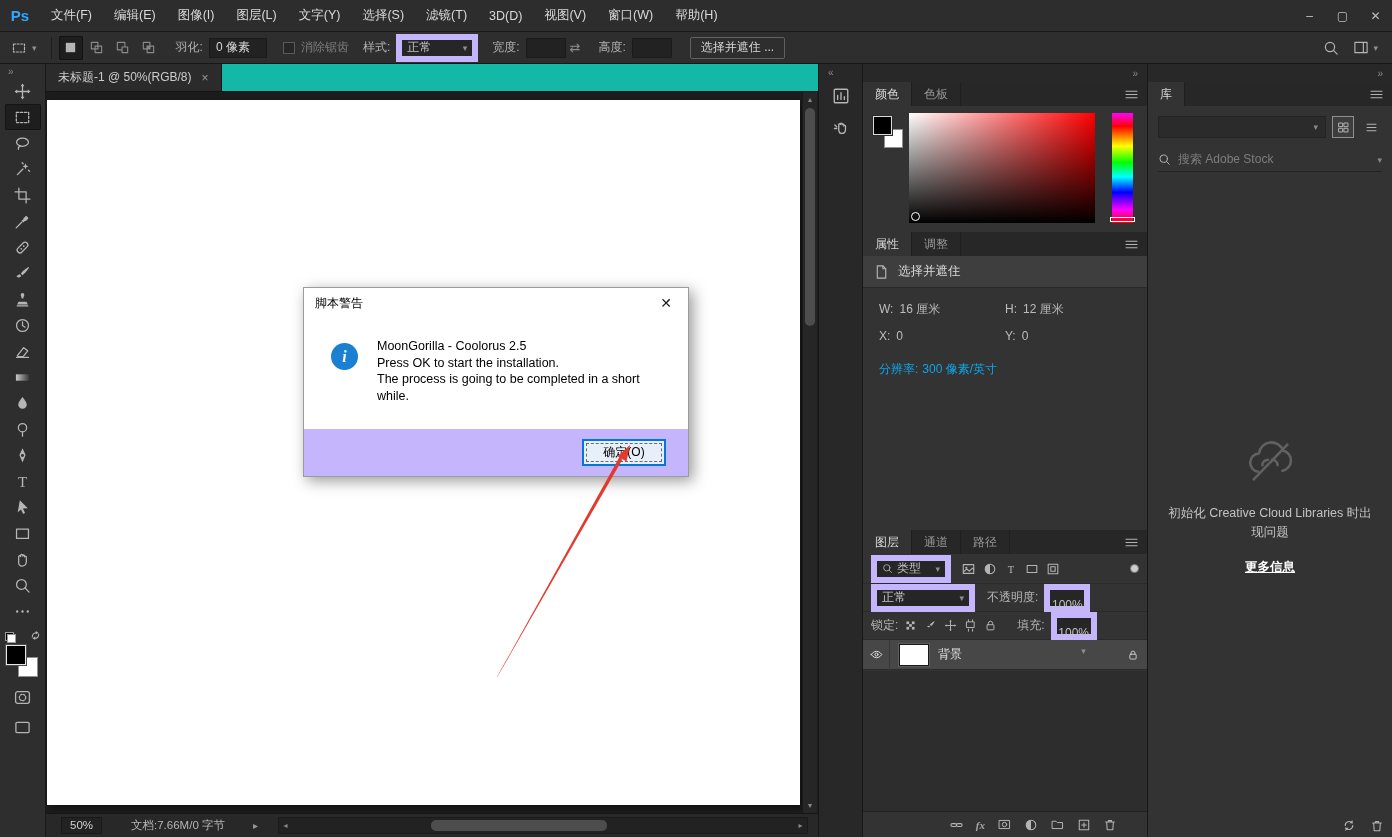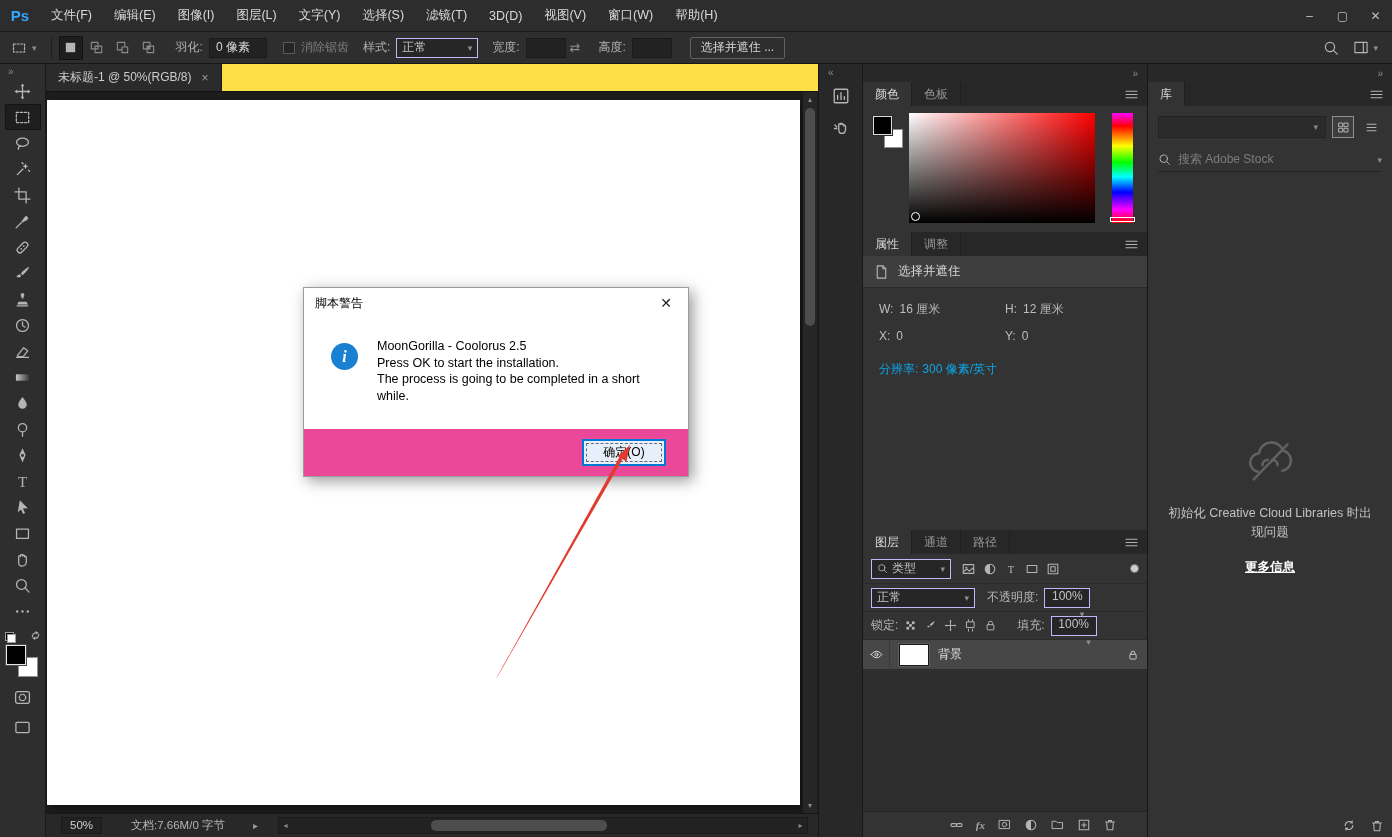--- a/index.html
+++ b/index.html
@@ -23,21 +23,21 @@
   .tool-preset{display:flex;align-items:center;gap:4px;padding:0 8px 0 10px;}
   .ob-sep{width:1px;height:22px;background:#1e1e1e;margin:0 6px;}
   .mode-btn{width:24px;height:24px;display:flex;align-items:center;justify-content:center;margin:0 1px;border-radius:2px;}
   .mode-btn.selected{background:#1e1e1e;box-shadow:inset 0 0 0 1px #121212;}
   .ob-label{margin:0 6px 0 14px;color:#b0b0b0;}
   .ob-field{height:20px;background:#222;border:1px solid #1a1a1a;color:#d6d6d6;display:flex;align-items:center;padding:0 6px;}
   .ob-field.small{width:40px;}
   .ob-field.feather{width:58px;}
   .cb{width:12px;height:12px;border:1px solid #5a5a5a;background:#262626;display:inline-block;margin:0 6px 0 16px;}
   .cb-label{color:#7d7d7d;}
-  .dd{height:20px;background:#262626;border:1px solid #c4b5fd;display:flex;align-items:center;padding:0 5px;color:#c3c3c3;gap:6px;}
+  .dd{height:20px;background:#262626;border:6px solid #c4b5fd;display:flex;align-items:center;padding:8px 5px;color:#c3c3c3;gap:6px;}
   .dd .chev{margin-left:auto;color:#8e8e8e;font-size:9px;}
   .ob-style-dd{width:82px;}
   .swap{margin:0 4px;color:#8e8e8e;font-size:13px;}
   .ob-btn{height:22px;border:1px solid #616161;border-radius:2px;padding:0 10px;display:flex;align-items:center;color:#d6d6d6;margin-left:18px;background:#2e2e2e;}
   .ob-right{margin-left:auto;display:flex;align-items:center;gap:14px;padding-right:14px;}
 
   
   .toolcol{position:absolute;left:0;top:64px;width:46px;bottom:0;background:#2e2e2e;border-right:1px solid #191919;display:flex;flex-direction:column;align-items:center;z-index:5;}
   .tool-chevron{align-self:flex-start;padding:2px 0 1px 8px;font-size:10px;color:#8a8a8a;}
   .tool{width:36px;height:26px;display:flex;align-items:center;justify-content:center;border-radius:2px;}
@@ -47,21 +47,21 @@
   .mini-default::before{content:"";position:absolute;left:0;top:0;width:7px;height:7px;background:#000;border:1px solid #9a9a9a;}
   .mini-default::after{content:"";position:absolute;right:0;bottom:0;width:7px;height:7px;background:#fff;border:1px solid #9a9a9a;}
   .mini-swap{position:absolute;right:0;top:-2px;}
   .sw-stack{position:absolute;left:1px;top:13px;width:34px;height:34px;}
   .fg-sw{position:absolute;left:0;top:0;width:20px;height:20px;background:#000;border:1px solid #e6e6e6;box-shadow:0 0 0 1px #4d4d4d;z-index:2;}
   .bg-sw{position:absolute;left:12px;top:12px;width:20px;height:20px;background:#fff;border:1px solid #8e8e8e;z-index:1;}
   .tb-btn{width:36px;height:26px;display:flex;align-items:center;justify-content:center;margin-top:4px;}
 
   
   .canvasarea{position:absolute;left:46px;top:64px;width:772px;bottom:0;background:#1d1d1d;}
-  .tabbar{position:absolute;left:0;right:0;top:0;height:28px;background:#fde047;border-bottom:1px solid #151515;display:flex;}
+  .tabbar{position:absolute;left:0;right:0;top:0;height:28px;background:#14b8a6;border-bottom:1px solid #151515;display:flex;}
   .doctab{display:flex;align-items:center;gap:10px;padding:0 12px;background:#2b2b2b;font-size:12px;color:#cccccc;border-right:1px solid #151515;}
   .tab-close{color:#9a9a9a;font-size:12px;}
   .viewport{position:absolute;left:0;right:0;top:28px;bottom:24px;background:#1d1d1d;}
   .doc-canvas{position:absolute;left:1px;top:8px;width:753px;height:705px;background:#ffffff;box-shadow:3px 3px 8px rgba(0,0,0,.5);}
   .vscroll{position:absolute;right:1px;top:0;width:15px;bottom:0;background:#262626;border-left:1px solid #191919;}
   .vs-arrow{position:absolute;left:0;width:100%;height:13px;color:#8a8a8a;font-size:8px;display:flex;align-items:center;justify-content:center;}
   .vs-arrow.up{top:1px;} .vs-arrow.down{bottom:1px;}
   .vs-thumb{position:absolute;left:2px;right:2px;top:16px;height:218px;background:#4d4d4d;border-radius:6px;}
   .statusbar{position:absolute;left:0;right:0;bottom:0;height:24px;background:#282828;border-top:1px solid #161616;display:flex;align-items:center;font-size:11.5px;color:#b5b5b5;}
   .zoom-field{margin-left:15px;background:#222;border:1px solid #191919;padding:1px 8px 2px;color:#d0d0d0;}
@@ -141,21 +141,21 @@
   .lib-link{display:inline-block;margin-top:16px;color:#ffffff;font-weight:700;text-decoration:underline;font-size:12.5px;}
   .lib-bottom{position:absolute;bottom:4px;right:8px;display:flex;gap:13px;align-items:center;}
 
   
   .dialog{position:absolute;left:303px;top:287px;width:386px;height:190px;background:#fff;border:1px solid #9b9b9b;box-shadow:4px 4px 14px rgba(0,0,0,.4);z-index:50;color:#000;}
   .dlg-titlebar{height:30px;display:flex;align-items:center;padding-left:11px;font-size:12px;color:#000;}
   .dlg-close{margin-left:auto;width:44px;height:30px;display:flex;align-items:center;justify-content:center;color:#222;font-size:14px;}
   .dlg-body{display:flex;gap:19px;padding:16px 14px 0 27px;}
   .info-icon{flex:0 0 auto;width:27px;height:27px;border-radius:50%;background:#1a80d2;color:#fff;display:flex;align-items:center;justify-content:center;font:italic 700 16px "Liberation Serif",serif;margin-top:9px;}
   .dlg-text{font-size:12.5px;line-height:16.5px;color:#000;padding-top:4px;}
-  .dlg-footer{position:absolute;left:0;right:0;bottom:0;height:47px;background:#ec4899;}
+  .dlg-footer{position:absolute;left:0;right:0;bottom:0;height:47px;background:#c4b5fd;}
   .ok-btn{position:absolute;right:22px;top:10px;width:84px;height:27px;background:#e7f0fa;border:1px solid #0078d7;box-shadow:0 0 0 1px #0078d7 inset;display:flex;align-items:center;justify-content:center;font-size:12px;color:#000;}
   .ok-btn::before{content:"";position:absolute;inset:3px;border:1px dashed #6a6a6a;}
 
   .arrow-overlay{position:absolute;left:470px;top:425px;width:200px;height:270px;z-index:70;pointer-events:none;}
 </style>
 </head>
 <body>
 
 <div class="app">
 

